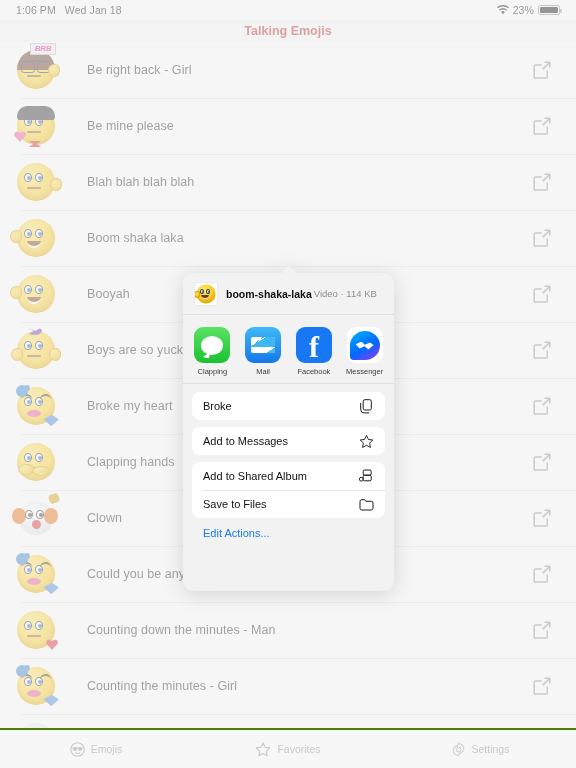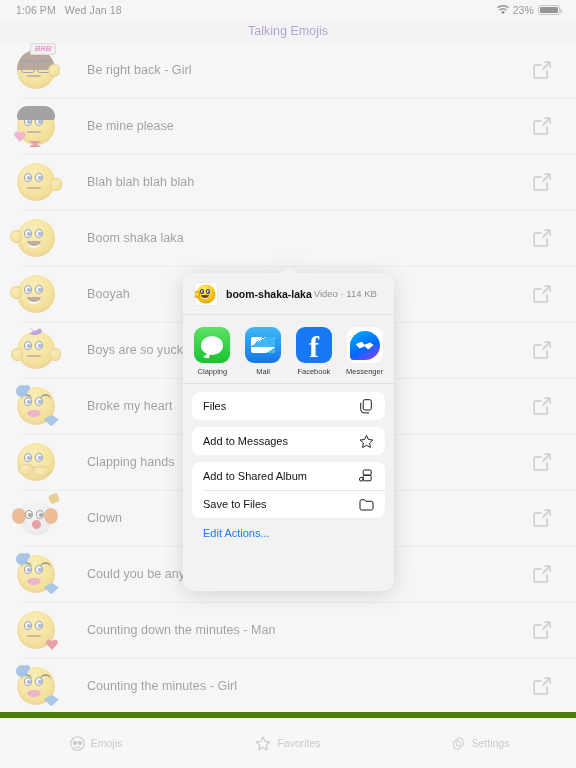--- a/index.html
+++ b/index.html
@@ -37,21 +37,21 @@
     background:#000; border-radius:1.2px; display:block;
   }
 
   
   .navbar{
     position:absolute; top:20px; left:0; width:576px; height:22px;
     display:flex; align-items:center; justify-content:center;
     background:#f8f8f8;
     z-index:4;
   }
-  .navbar .title{ font-size:12.5px; font-weight:normal; color:#4c1d95;text-align:right; }
+  .navbar .title{ font-size:12.5px; font-weight:bold; color:#b91c1c;text-align:right; }
 
   
   .list{
     position:absolute; top:42px; left:0; width:576px; height:686px;
     background:#fff; overflow:hidden;
   }
   .row{
     position:relative; height:56px; width:576px;
     display:flex; align-items:center;
     background:#fff;
@@ -193,22 +193,22 @@
   .em.sm .hand{ width:6px; height:7px; }
 
   
   .dim{
     position:absolute; inset:0; background:rgba(240,240,240,.62);
     z-index:10;
   }
 
   
   .tabbar{
-    position:absolute; bottom:0; left:0; width:576px; height:56px;
-    background:#f7f7f8; border-top:6px solid #4d7c0f;
+    position:absolute; bottom:0; left:0; width:576px; height:40px;
+    background:#f7f7f8; border-top:2px solid #4d7c0f;
     display:flex; align-items:center;
     z-index:12;
   }
   .tab{
     flex:1 1 0; display:flex; align-items:center; justify-content:center; gap:6px;
     color:#c9c9cd; font-size:10.5px;
   }
   .tab svg{ display:block; }
 
   
@@ -734,21 +734,21 @@
         <div class="icon ic-messenger">
             <div class="mb"></div>
           </div>
         <div class="lbl">Messenger</div>
       </div>
     </div>
 
     <div class="actions">
       <div class="act-group">
         <div class="act">
-          <span class="atxt">Files</span>
+          <span class="atxt">Broke</span>
           <span class="aicon">
             <svg width="14" height="15" viewBox="0 0 14 15">
                 <rect x="3.2" y="0.7" width="8.1" height="10.3" rx="1.6" fill="none" stroke="#1c1c1e" stroke-width="1"></rect>
                 <path d="M9.2 13.9H4.1a3.4 3.4 0 0 1-3.4-3.4V3.9" fill="none" stroke="#1c1c1e" stroke-width="1"></path>
               </svg>
           </span>
         </div>
       </div>
       <div class="act-group">
         <div class="act">

